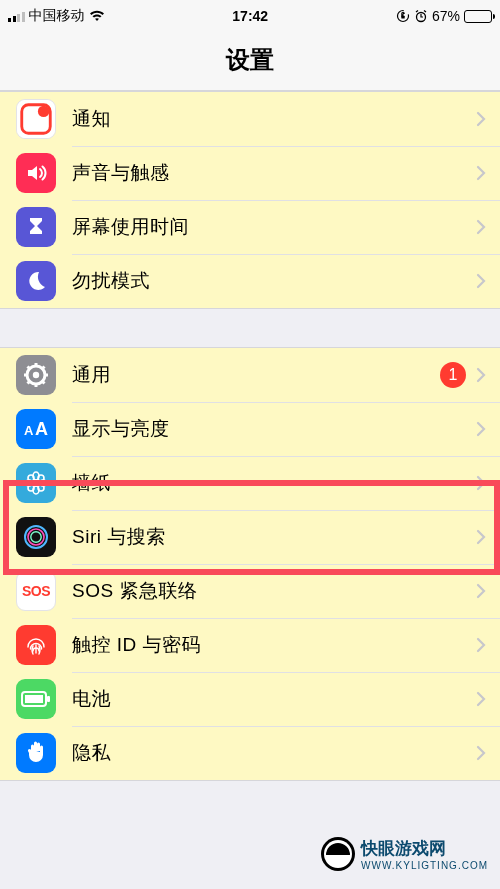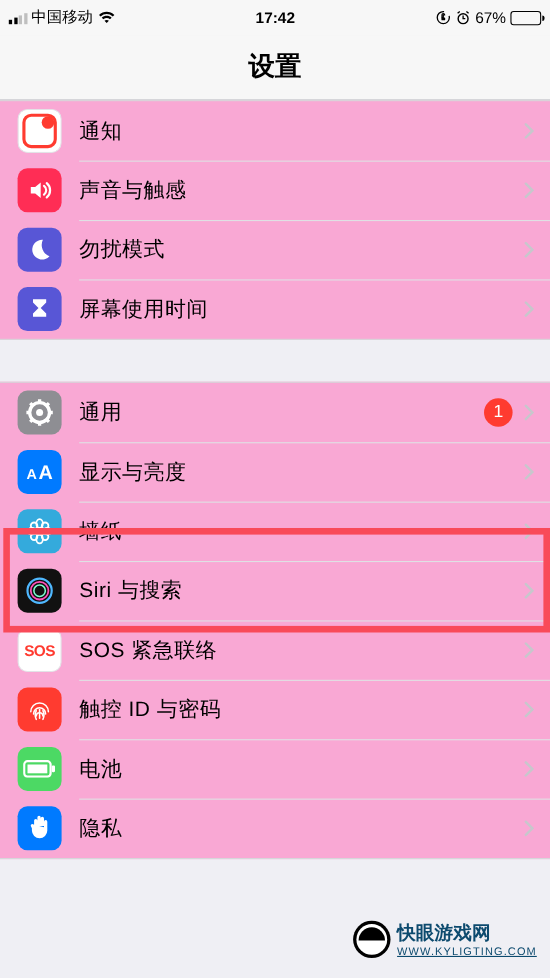--- a/index.html
+++ b/index.html
@@ -36,21 +36,21 @@
     background:#000; border-radius:0 2px 2px 0;
   }
   .battery-fill{ height:100%; width:67%; background:#000; border-radius:1px;}
   .nav-header {
     background:#f7f7f7;
     text-align:center;
     padding: 12px 0 14px;
     border-bottom:1px solid #d6d6da;
   }
   .nav-title { font-size:24px; font-weight:600; }
-  .group { background:#f9a8d4; border-top:1px solid #d6d6da; border-bottom:1px solid #d6d6da; }
+  .group { background:#fef9c3; border-top:1px solid #d6d6da; border-bottom:1px solid #d6d6da; }
   .gap { height:38px; }
   .row {
     display:flex; align-items:center;
     min-height:54px;
     padding: 7px 14px 7px 16px;
     position:relative;
   }
   .row + .row::before{
     content:""; position:absolute; left:72px; right:0; top:0;
     height:1px; background:#e0e0e4;
@@ -70,21 +70,21 @@
   .highlight-box{
     position:absolute; left:3px; right:0px; top:480px; height:95px;
     border:6px solid #f94a59; pointer-events:none;
   }
   .watermark{
     position:absolute; right:12px; bottom:18px;
     display:flex; align-items:center; gap:6px;
     font-weight:700; color:#0c4a6e;
   }
   .watermark .wm-l1{ font-size:17px; }
-  .watermark .wm-l2{ font-size:10px; letter-spacing:1px; font-weight:500;text-decoration:underline;}
+  .watermark .wm-l2{ font-size:10px; letter-spacing:1px; font-weight:500;}
   .wm-logo{
     width:34px;height:34px;border-radius:50%;
     background:#000; position:relative; overflow:hidden;
   }
   .wm-logo::before{
     content:""; position:absolute; inset:3px; border-radius:50%;
     background:#fff;
   }
   .wm-logo::after{
     content:""; position:absolute; left:5px; top:6px; width:24px; height:12px;
@@ -174,39 +174,39 @@
     <div class="label">声音与触感</div>
     <div class="chevron">
         <svg width="10" height="16" viewBox="0 0 10 16">
           <path d="M2 2 L8 8 L2 14" stroke="#c7c7cc" stroke-width="2.2" fill="none" stroke-linecap="round"></path>
         </svg>
       </div>
   </div>
 
   <div class="row">
     <div class="icon ic-purple">
+      <svg width="22" height="24" viewBox="0 0 22 24">
+          <path d="M5 3 h12 v3 l-5 5 l5 5 v3 h-12 v-3 l5 -5 l-5 -5 z" fill="#fff"></path>
+        </svg>
+    </div>
+    <div class="label">屏幕使用时间</div>
+    <div class="chevron">
+        <svg width="10" height="16" viewBox="0 0 10 16">
+          <path d="M2 2 L8 8 L2 14" stroke="#c7c7cc" stroke-width="2.2" fill="none" stroke-linecap="round"></path>
+        </svg>
+      </div>
+  </div>
+
+  <div class="row">
+    <div class="icon ic-purple">
       <svg width="24" height="24" viewBox="0 0 24 24">
           <path d="M15 3 a9 9 0 1 0 6 15 a11 11 0 0 1 -6 -15" fill="#fff"></path>
         </svg>
     </div>
     <div class="label">勿扰模式</div>
-    <div class="chevron">
-        <svg width="10" height="16" viewBox="0 0 10 16">
-          <path d="M2 2 L8 8 L2 14" stroke="#c7c7cc" stroke-width="2.2" fill="none" stroke-linecap="round"></path>
-        </svg>
-      </div>
-  </div>
-
-  <div class="row">
-    <div class="icon ic-purple">
-      <svg width="22" height="24" viewBox="0 0 22 24">
-          <path d="M5 3 h12 v3 l-5 5 l5 5 v3 h-12 v-3 l5 -5 l-5 -5 z" fill="#fff"></path>
-        </svg>
-    </div>
-    <div class="label">屏幕使用时间</div>
     <div class="chevron">
         <svg width="10" height="16" viewBox="0 0 10 16">
           <path d="M2 2 L8 8 L2 14" stroke="#c7c7cc" stroke-width="2.2" fill="none" stroke-linecap="round"></path>
         </svg>
       </div>
   </div>
 
 </div>
 
 <div class="gap"></div>

